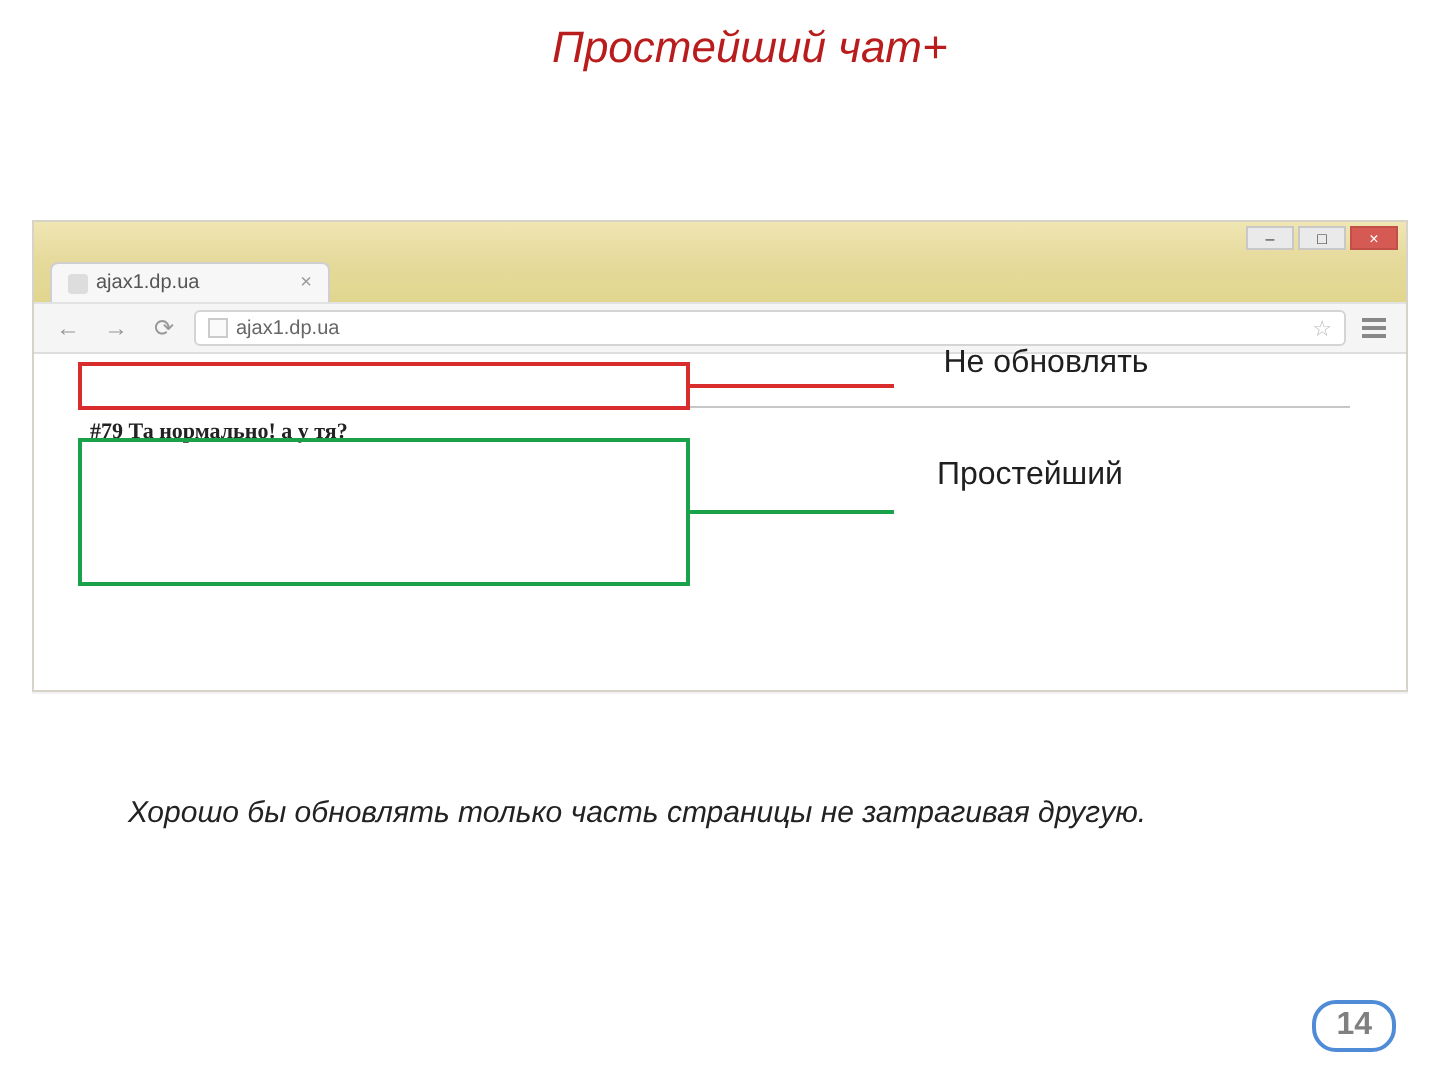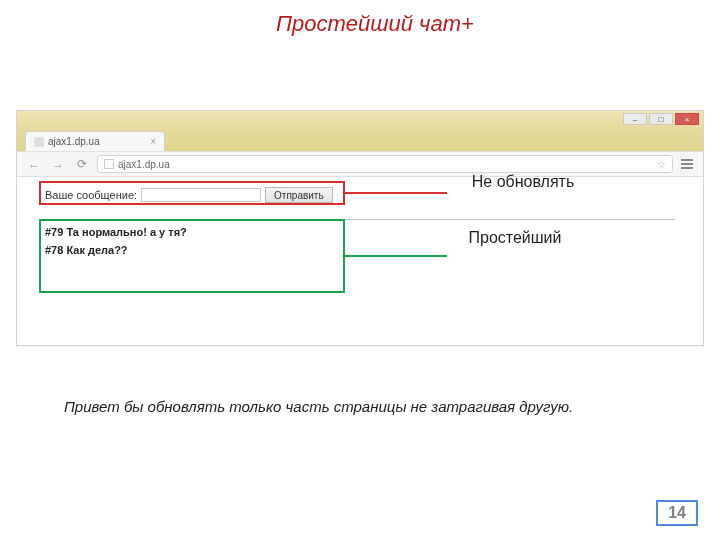--- a/index.html
+++ b/index.html
@@ -142,21 +142,21 @@
     pointer-events:none;
   }
   hr.sep {
     margin-top: 16px;
     border: none;
     border-top: 1px solid #c7c7c7;
   }
   .msgs {
     margin-top: 3px;
     font-size: 11px;
-    font-family: Liberation Sans, sans-serif;
+    font-family: Liberation Serif, serif;
     color:#222;
   }
   .msgs p { margin: 6px 0; font-weight:bold; }
   .green-box {
     position:absolute;
     top: 42px; left: 22px;
     width: 306px; height: 74px;
     border: 2px solid #1aa24a;
     pointer-events:none;
   }
@@ -188,21 +188,21 @@
     font-size: 15px;
     color:#222;
     text-align: justify;
     line-height: 1.25;
   }
   .pagenum {
     position:absolute;
     right: 22px;
     bottom: 14px;
     border: 2px solid #4f8bd6;
-    border-radius: 0;
+    border-radius: 12px;
     padding: 2px 10px;
     font-weight: bold;
     color: #808080;
     font-size: 16px;
     background:#fff;
   }
 </style>
 </head>
 <body>
 
@@ -232,36 +232,30 @@
       <span>ajax1.dp.ua</span>
       <span class="star" style="margin-left:auto">☆</span>
     </div>
     <div class="menu">
         <span></span>
         <span></span>
         <span></span>
       </div>
   </div>
   <div class="page">
-    <div class="form-area">
-      <span>Ваше сообщение:</span>
-      <div class="txt-input"></div>
-      <div class="send-btn">Отправить</div>
-    </div>
     <hr class="sep">
     <div class="msgs">
       <p>#79 Та нормально! а у тя?</p>
-      <p>#78 Как дела??</p>
     </div>
 
     <div class="red-box"></div>
     <div class="green-box"></div>
     <div class="conn red"></div>
     <div class="conn green"></div>
   </div>
 </div>
 
 <div class="ann no-refresh">Не обновлять</div>
 <div class="ann refresh">Простейший</div>
 
-<div class="caption">Привет бы обновлять только часть страницы не затрагивая другую.</div>
+<div class="caption">Хорошо бы обновлять только часть страницы не затрагивая другую.</div>
 
 <div class="pagenum">14</div>
 
 </body></html>

